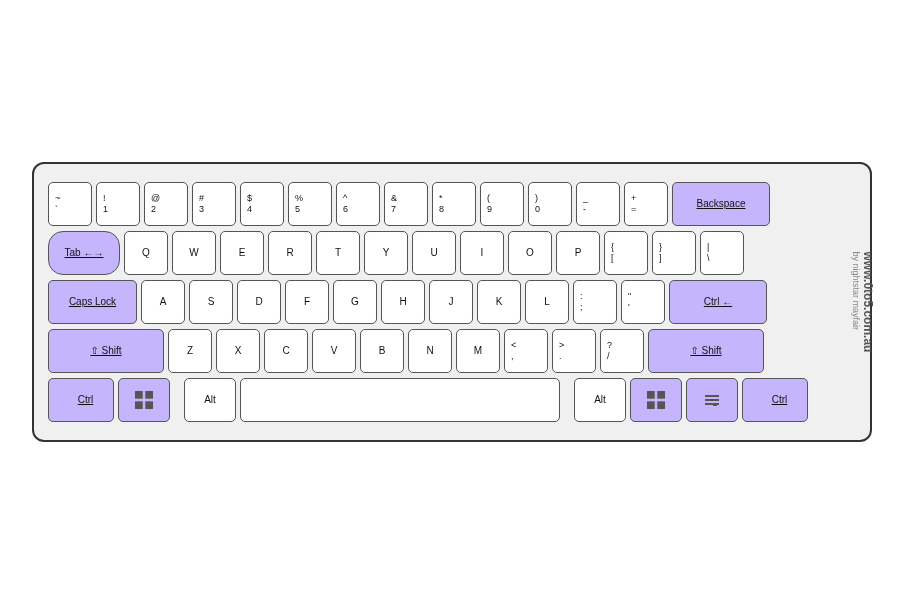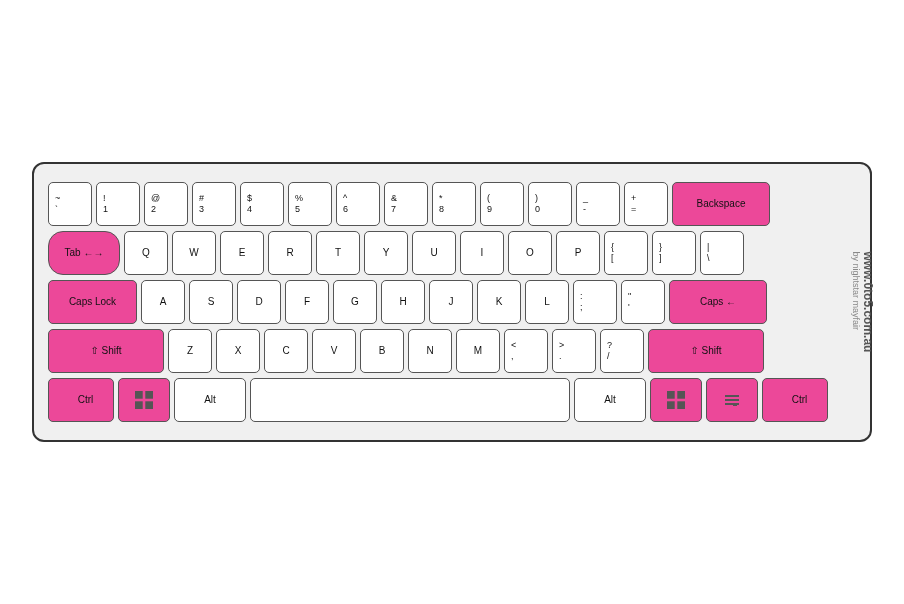--- a/index.html
+++ b/index.html
@@ -50,21 +50,22 @@
       line-height: 1.2;
       cursor: pointer;
       user-select: none;
       padding: 2px 3px;
       min-height: 44px;
       text-align: center;
       color: #111;
     }
 
     .key.gray {
-      background: #ec4899;
+      background: #c4b5fd;
+      text-decoration: underline;
     }
 
     .key .top {
       font-size: 9px;
       align-self: flex-start;
     }
     .key .bottom {
       font-size: 9px;
       align-self: flex-start;
     }
@@ -79,21 +80,21 @@
     
     .w-1  { width: 44px; }
     .w-bs { width: 98px; }
     .w-tab { width: 72px; border-radius: 15px; }
     .w-caps { width: 89px; }
     .w-enter { width: 98px; }
     .w-lshift { width: 116px; }
     .w-rshift { width: 116px; }
     .w-ctrl { width: 66px; padding-left: 12px; }
     .w-win  { width: 52px; }
-    .w-alt  { width: 72px; }
+    .w-alt  { width: 52px; margin-left: 10px; }
     .w-space { width: 320px; }
     .w-menu { width: 52px; }
 
     .watermark {
       position: absolute;
       right: -42px;
       top: 50%;
       transform: translateY(-50%) rotate(90deg);
       font-size: 11px;
       color: #555;
@@ -234,21 +235,21 @@
             <span class="top">:</span>
             <span class="bottom">;</span>
           </div>
         </div>
         <div class="key w-1">
           <div class="dual">
             <span class="top">"</span>
             <span class="bottom">'</span>
           </div>
         </div>
-        <div class="key w-enter gray">Caps ←</div>
+        <div class="key w-enter gray">Ctrl ←</div>
       </div>
       <div class="keyboard-row">
         <div class="key w-lshift gray">⇧ Shift</div>
         <div class="key w-1">Z</div>
         <div class="key w-1">X</div>
         <div class="key w-1">C</div>
         <div class="key w-1">V</div>
         <div class="key w-1">B</div>
         <div class="key w-1">N</div>
         <div class="key w-1">M</div>

